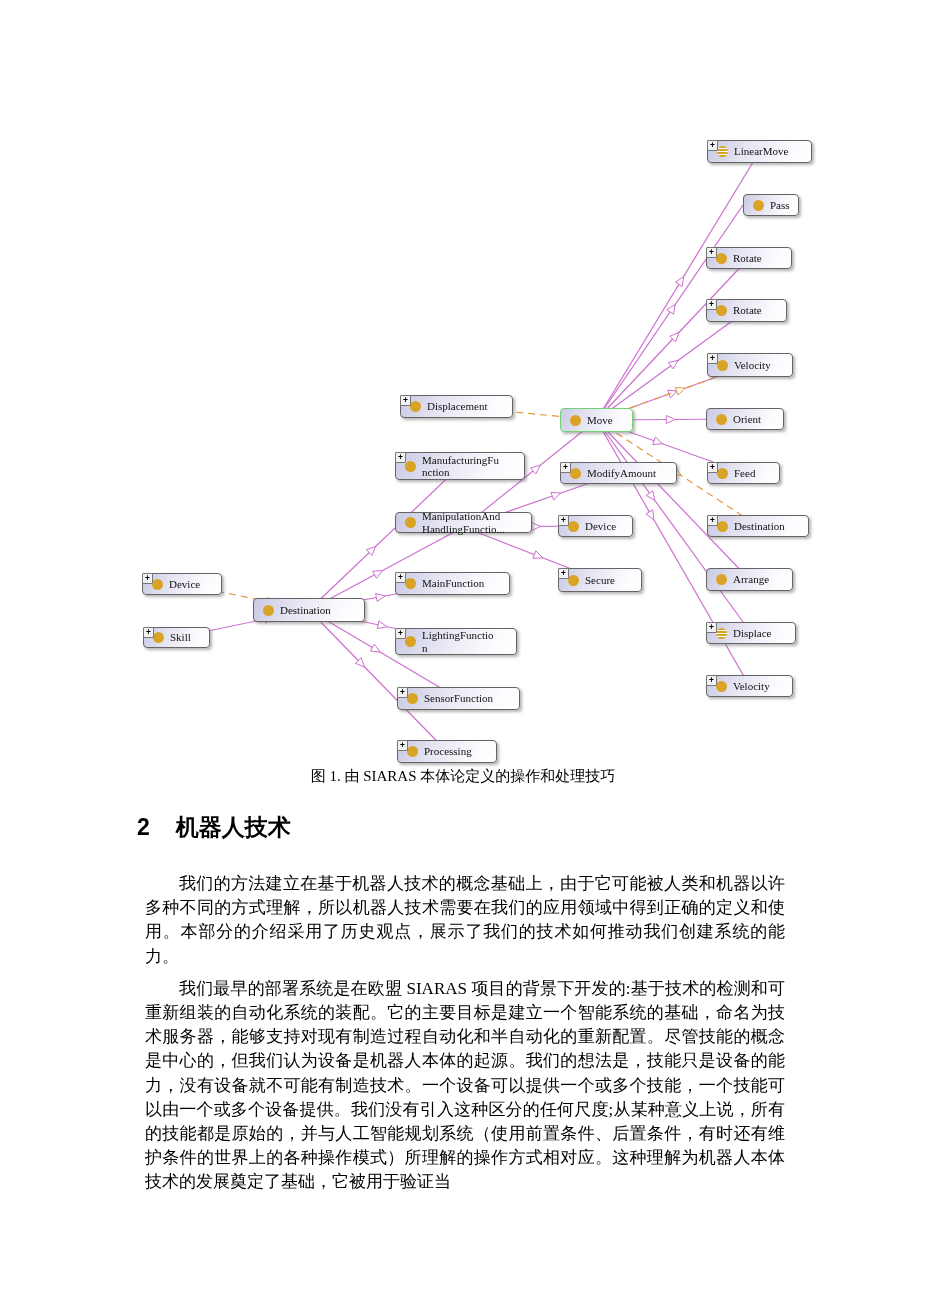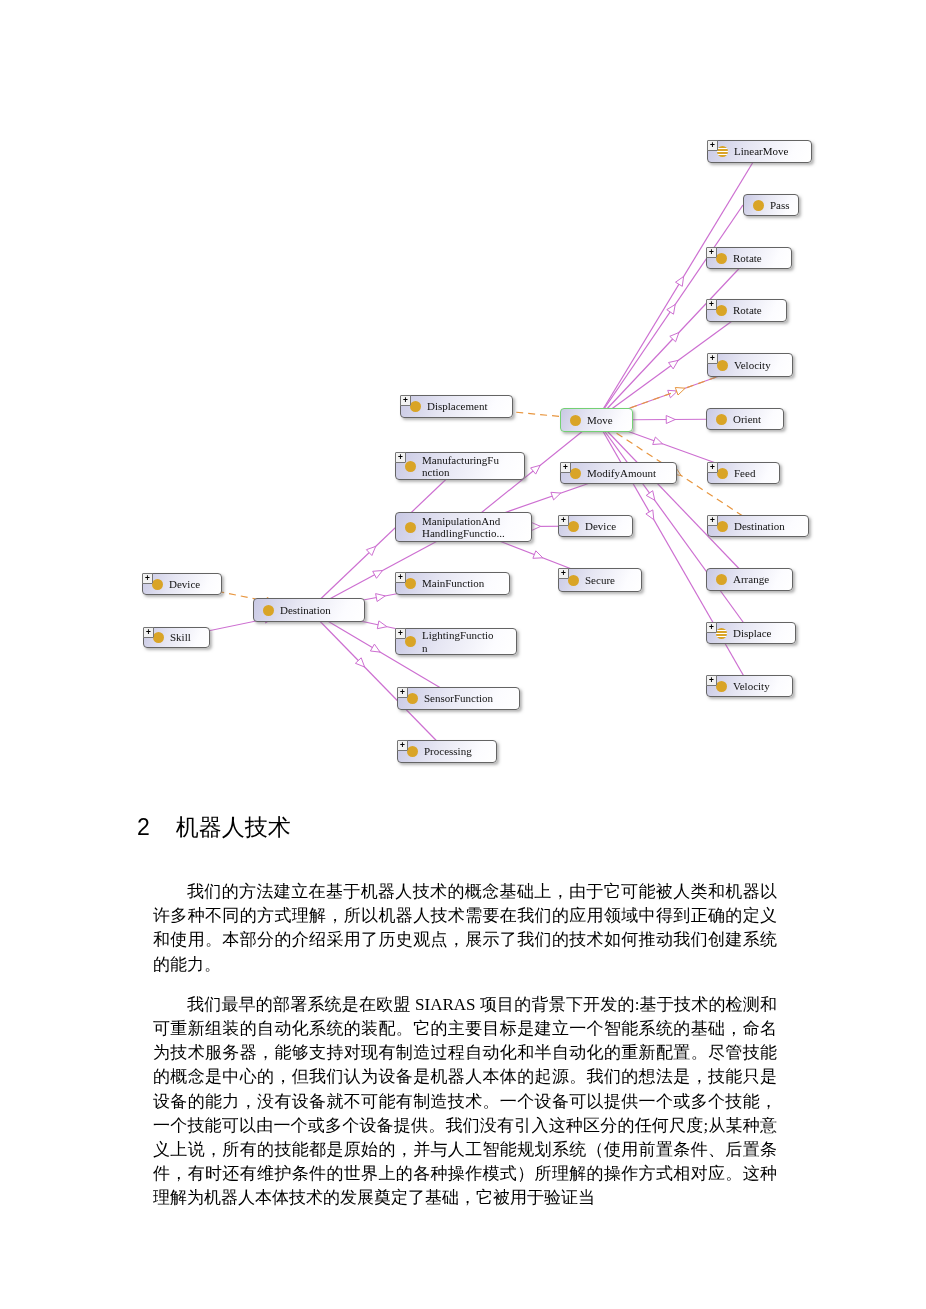--- a/index.html
+++ b/index.html
@@ -18,25 +18,25 @@
           color:#111;white-space:pre-line;}
   .cicon{width:11px;height:11px;border-radius:50%;flex:0 0 11px;margin:0 6px 0 5px;}
   .cicon.equiv{background-image:linear-gradient(#00000000 0 2px,#ffffff 2px 3px,#00000000 3px 5px,
                #ffffff 5px 6px,#00000000 6px 8px,#ffffff 8px 9px,#00000000 9px 11px);}
   .plus{position:absolute;left:-1px;top:-1px;width:9px;height:9px;background:#f2f2f2;
         border:1px solid #767676;border-radius:1px;color:#000;text-align:center;
         font:bold 8px/8px "DejaVu Sans Mono",monospace;}
   
   .caption{position:absolute;left:0;top:767px;width:926px;text-align:center;font-size:15px;}
   .heading{position:absolute;left:137px;top:812px;font-family:"Liberation Sans",sans-serif;
-           font-weight:normal;font-size:23px;color:#000;}
+           font-weight:bold;font-size:23px;color:#000;}
   .heading .num{margin-right:26px;}
   .bodytext{position:absolute;left:137px;top:864px;width:656px;font-size:17px;
             line-height:24.2px;text-align:justify;}
-  .bodytext p{margin:16px;text-indent:2em;}
+  .bodytext p{margin:8px;text-indent:2em;}
 </style>
 </head>
 <body>
 
 <div class="page">
 
 
   <div class="diagram">
     <svg id="edges-svg" class="edges" width="926" height="640">
         <line x1="176.5" y1="507.5" x2="309" y2="480" stroke="#cd6fd1" stroke-width="1.2"></line>
@@ -156,21 +156,21 @@
         <span class="plus">+</span>
         <span class="cicon" style="background-color: rgb(217, 164, 38);"></span>
         <span class="nlabel">ManufacturingFu
 nction</span>
       </div>
       <div class="node" style="left: 560px; top: 332px; width: 117px; height: 22px;">
         <span class="plus">+</span>
         <span class="cicon" style="background-color: rgb(217, 164, 38);"></span>
         <span class="nlabel">ModifyAmount</span>
       </div>
-      <div class="node" style="left: 395px; top: 382px; width: 137px; height: 30px;">
+      <div class="node" style="left: 395px; top: 382px; width: 137px; height: 21px;">
         <span class="cicon" style="background-color: rgb(217, 164, 38);"></span>
         <span class="nlabel">ManipulationAnd
 HandlingFunctio...</span>
       </div>
       <div class="node" style="left: 558px; top: 385px; width: 75px; height: 22px;">
         <span class="plus">+</span>
         <span class="cicon" style="background-color: rgb(217, 164, 38);"></span>
         <span class="nlabel">Device</span>
       </div>
       <div class="node" style="left: 558px; top: 438px; width: 84px; height: 24px;">
@@ -208,20 +208,21 @@
         <span class="cicon" style="background-color: rgb(217, 164, 38);"></span>
         <span class="nlabel">SensorFunction</span>
       </div>
       <div class="node" style="left: 397px; top: 610px; width: 100px; height: 23px;">
         <span class="plus">+</span>
         <span class="cicon" style="background-color: rgb(217, 164, 38);"></span>
         <span class="nlabel">Processing</span>
       </div>
     </div>
 
+  <div class="caption">图 1. 由 SIARAS 本体论定义的操作和处理技巧</div>
 
   <div class="heading">
     <span class="num">2</span><span>机器人技术</span>
   </div>
 
   <div class="bodytext">
     <p>我们的方法建立在基于机器人技术的概念基础上，由于它可能被人类和机器以许多种不同的方式理解，所以机器人技术需要在我们的应用领域中得到正确的定义和使用。本部分的介绍采用了历史观点，展示了我们的技术如何推动我们创建系统的能力。</p>
     <p>我们最早的部署系统是在欧盟 SIARAS 项目的背景下开发的:基于技术的检测和可重新组装的自动化系统的装配。它的主要目标是建立一个智能系统的基础，命名为技术服务器，能够支持对现有制造过程自动化和半自动化的重新配置。尽管技能的概念是中心的，但我们认为设备是机器人本体的起源。我们的想法是，技能只是设备的能力，没有设备就不可能有制造技术。一个设备可以提供一个或多个技能，一个技能可以由一个或多个设备提供。我们没有引入这种区分的任何尺度;从某种意义上说，所有的技能都是原始的，并与人工智能规划系统（使用前置条件、后置条件，有时还有维护条件的世界上的各种操作模式）所理解的操作方式相对应。这种理解为机器人本体技术的发展奠定了基础，它被用于验证当</p>
   </div>
 

